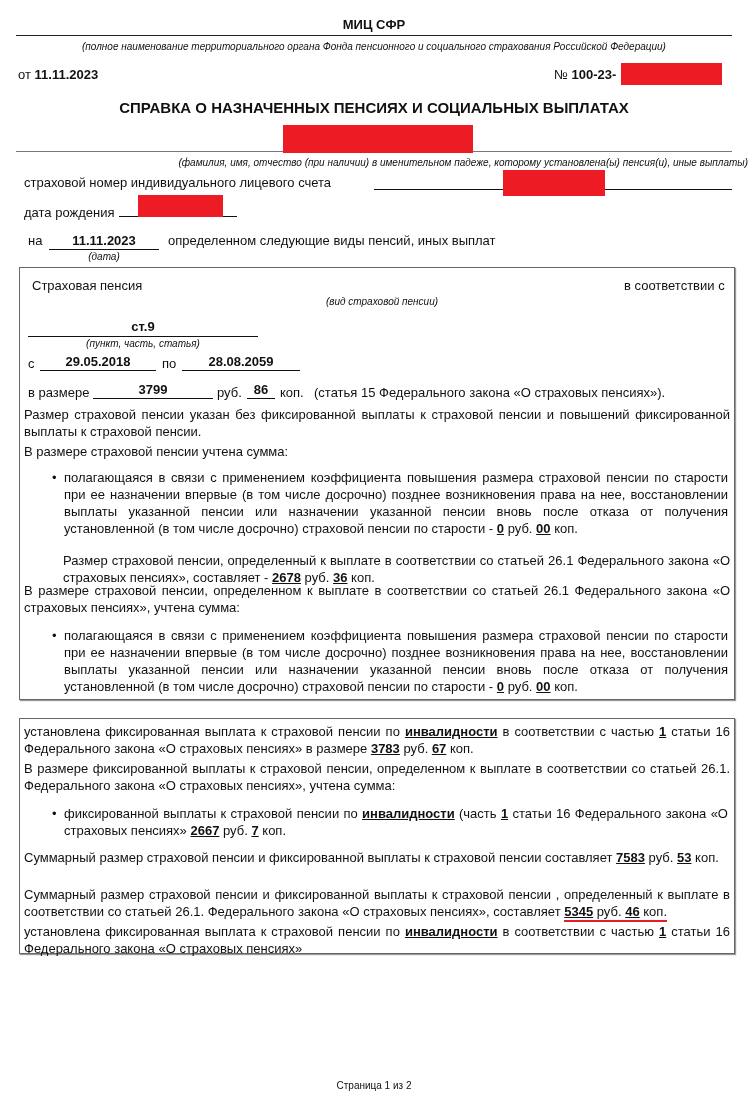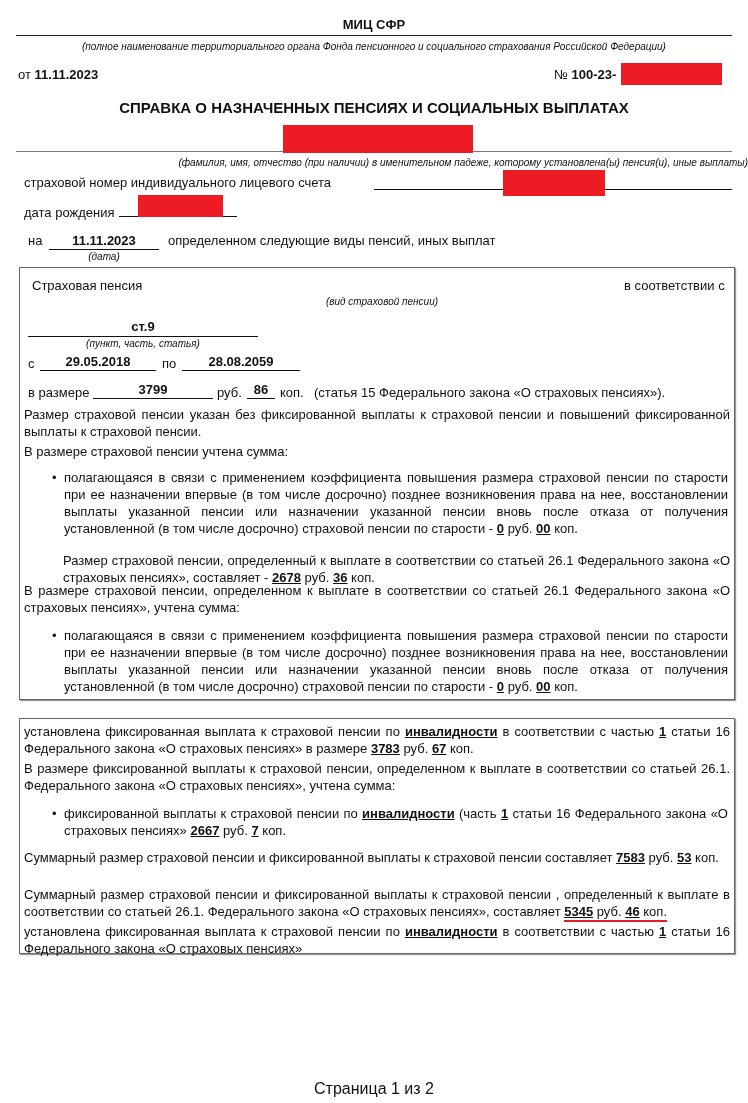--- a/index.html
+++ b/index.html
@@ -154,13 +154,13 @@
 
   <div class="para" style="top:204px;">
     <span>установлена фиксированная выплата к страховой пенсии по</span>
     <span class="ul">инвалидности</span>
     <span>в соответствии с частью</span>
     <span class="ul">1</span>
     <span>статьи 16 Федерального закона «О страховых пенсиях»</span>
   </div>
 </div>
 
-<div class="abs center" style="left:0;width:748px;top:1080px;font-size:16px;">Страница 1 из 2</div>
+<div class="abs center" style="left:0;width:748px;top:1080px;font-size:10px;">Страница 1 из 2</div>
 
 </body></html>

